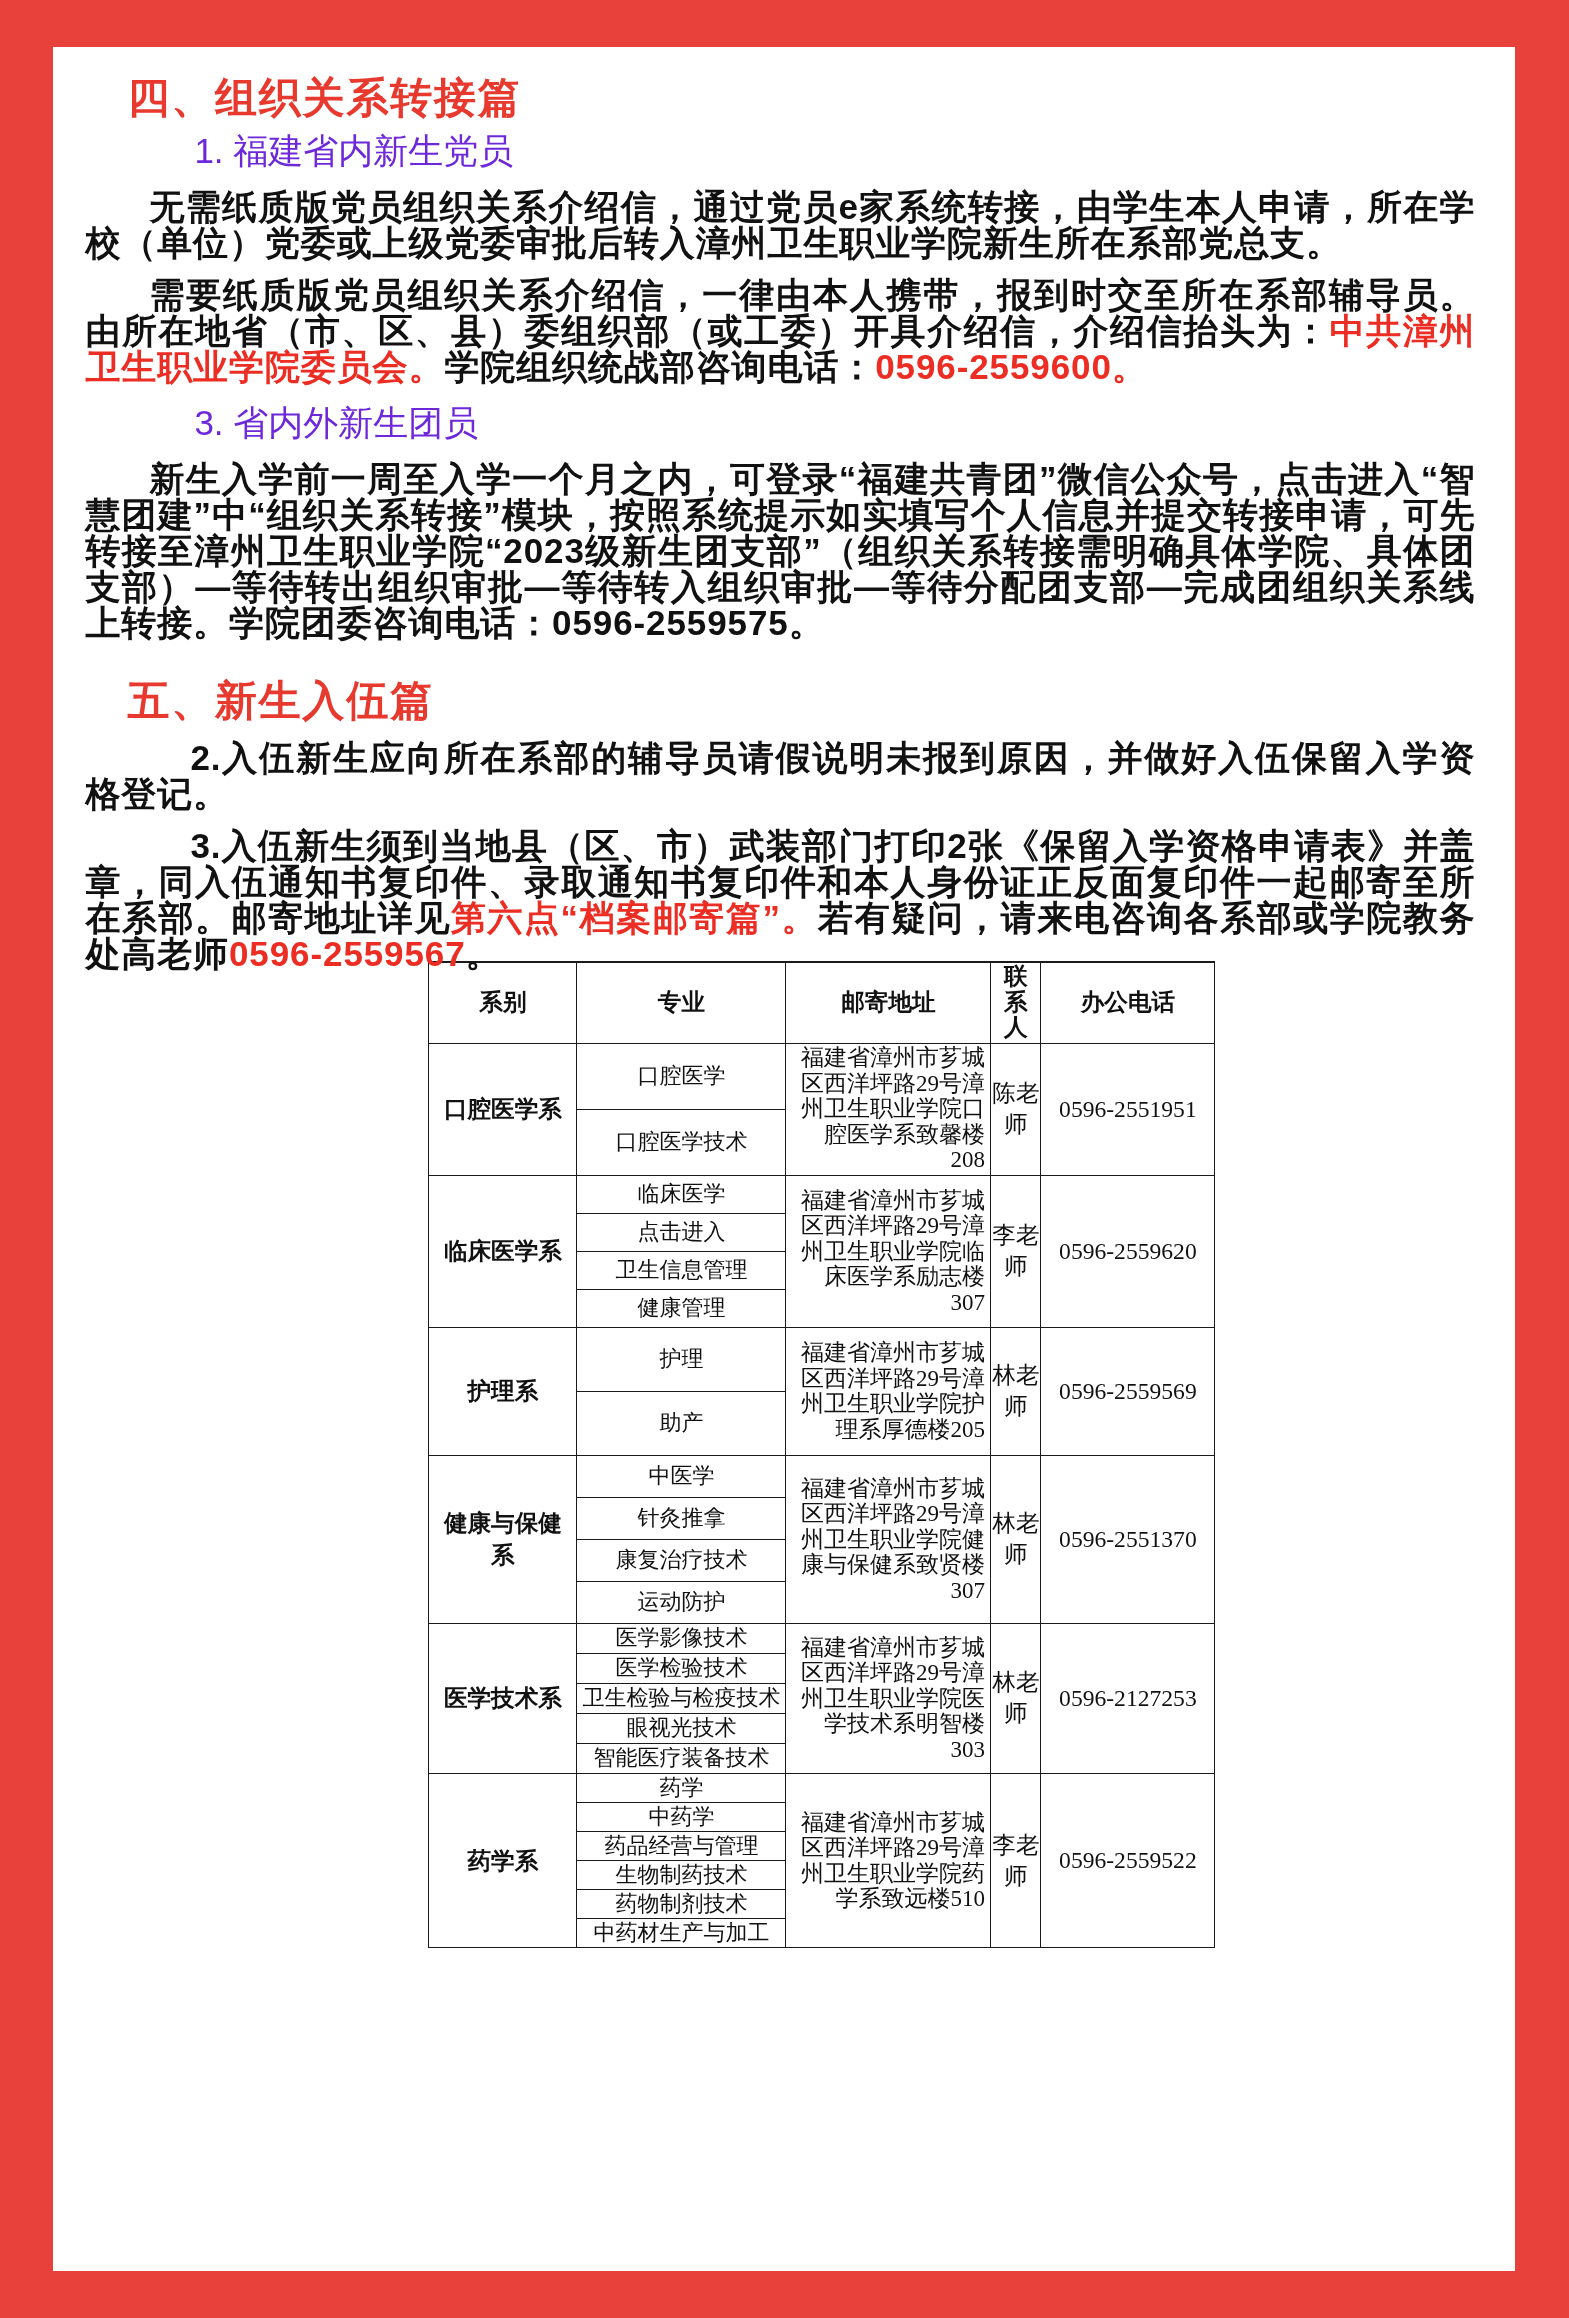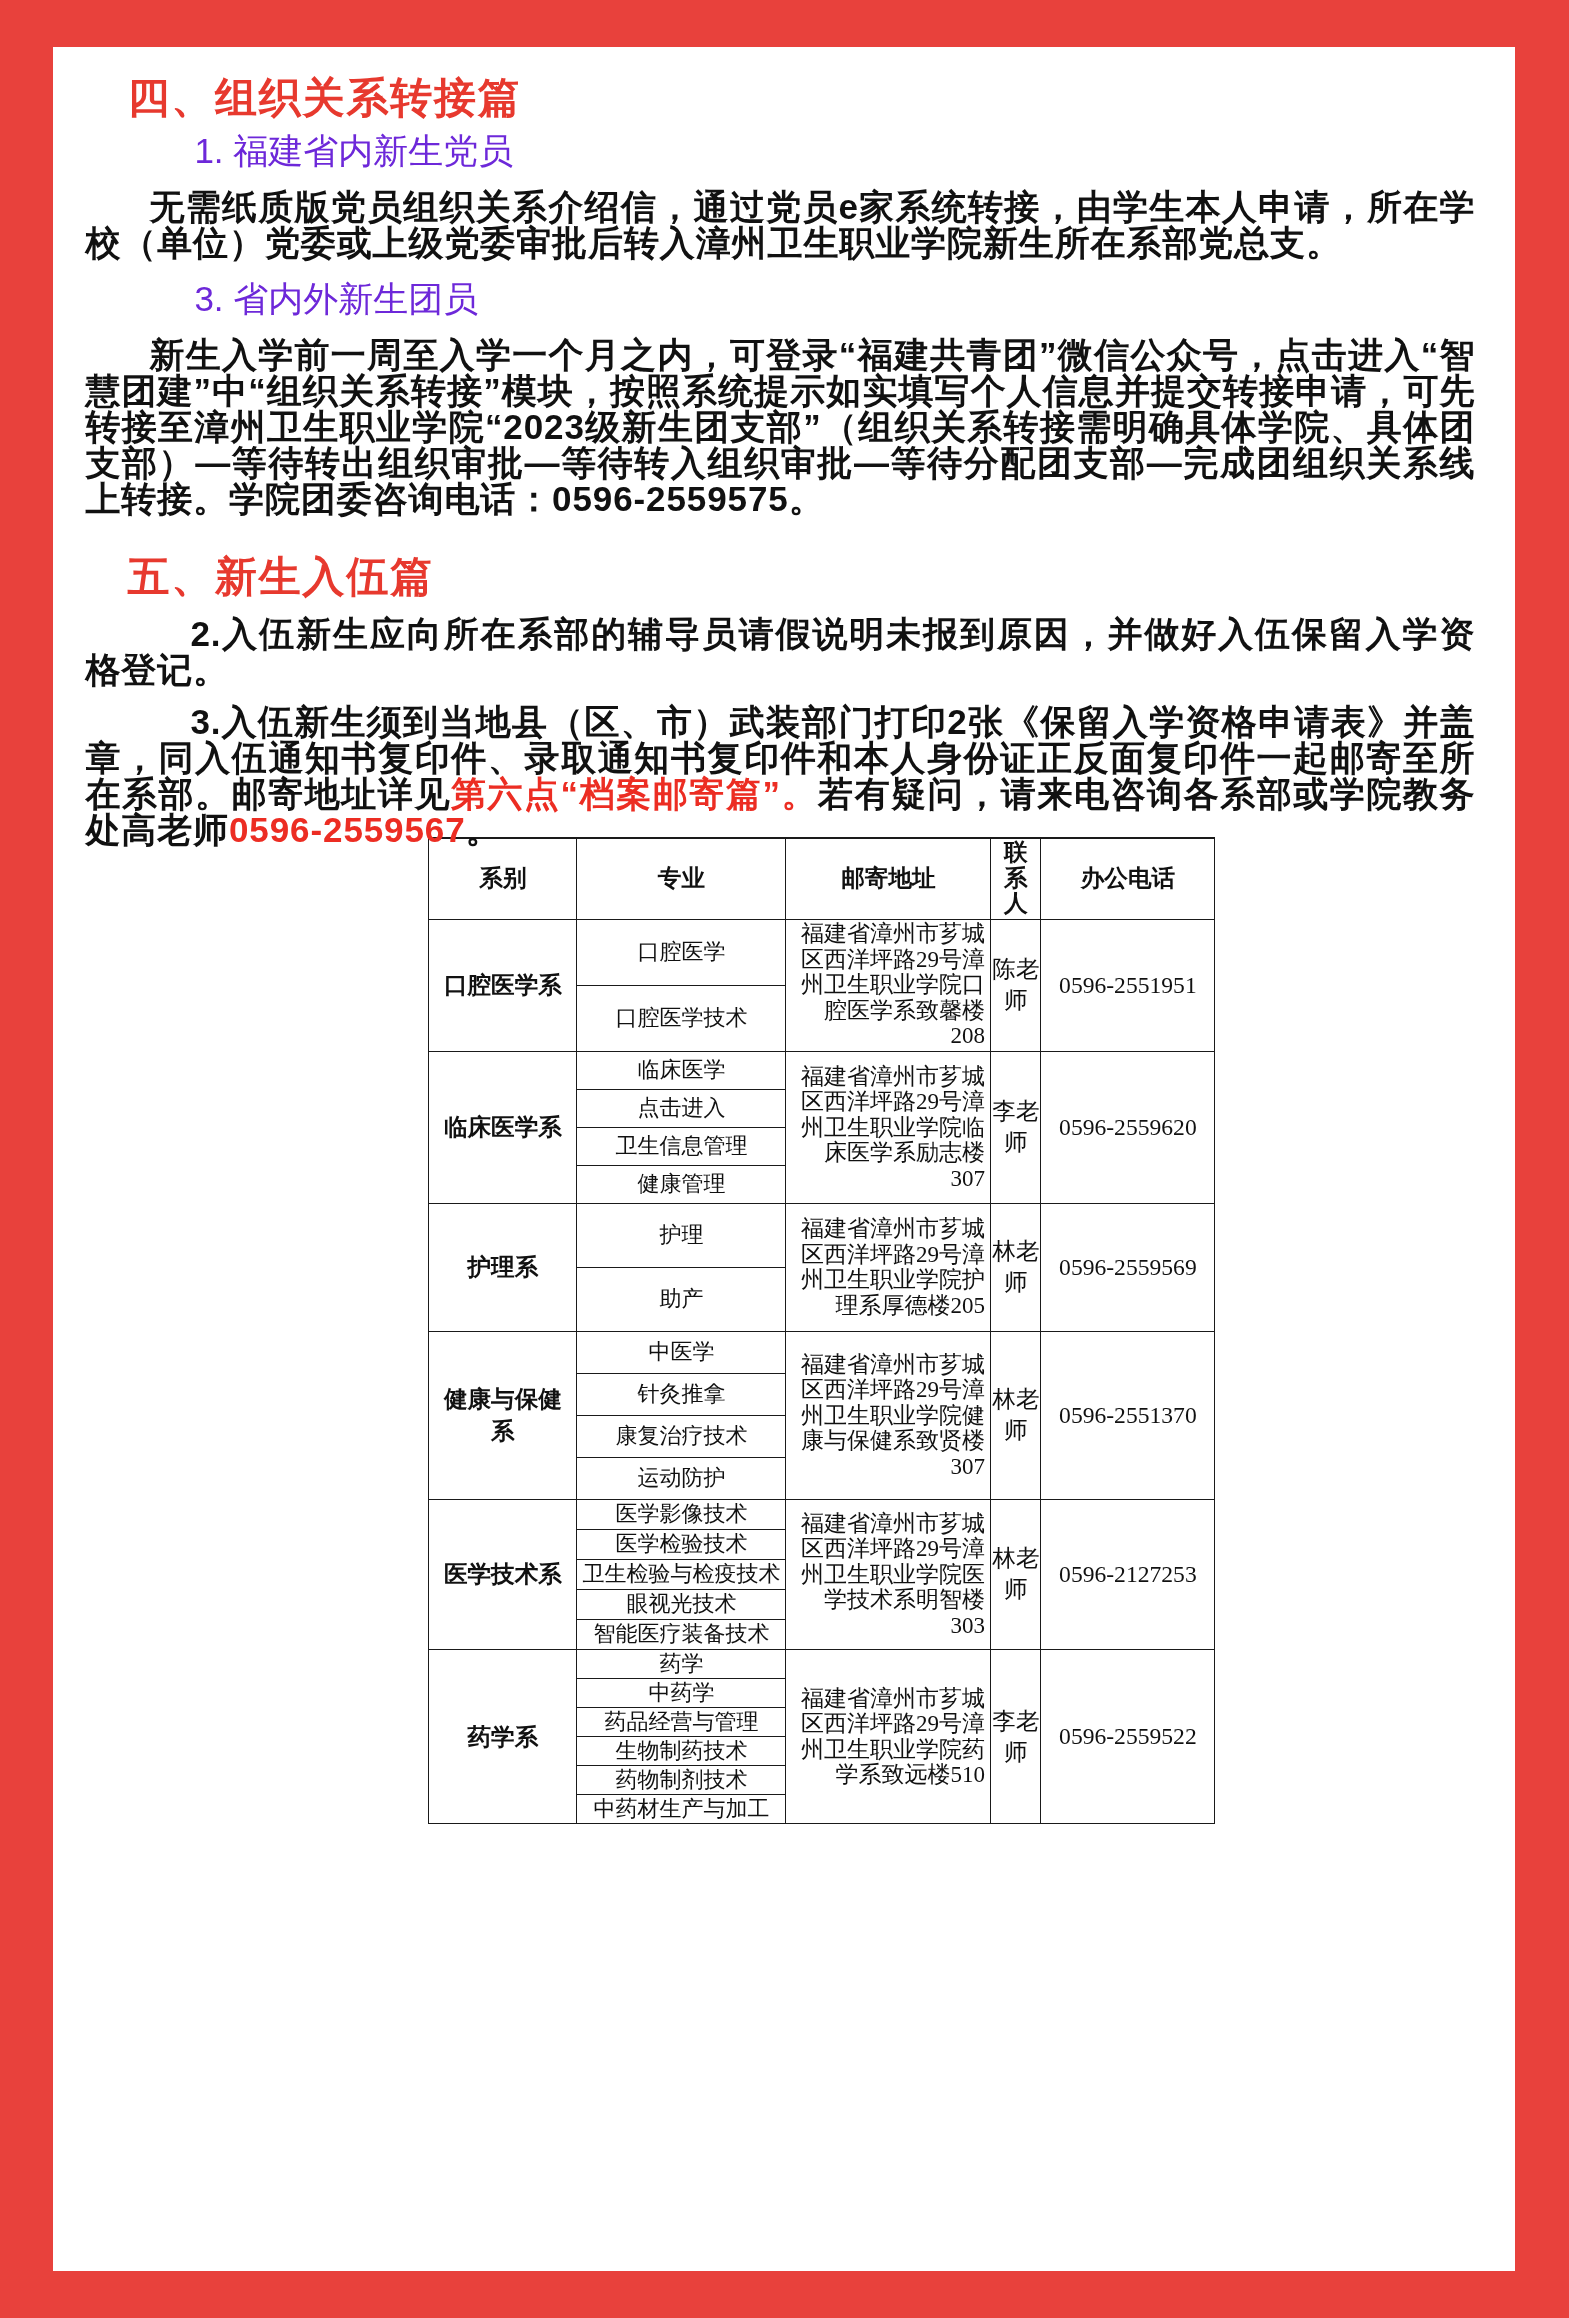--- a/index.html
+++ b/index.html
@@ -97,20 +97,21 @@
 <body>
 
 <div class="page">
   <div class="sheet">
 
     <div class="sec-title first">四、组织关系转接篇</div>
 
     <div class="sub-heading">1. 福建省内新生党员</div>
     <p class="body indent-s4"><span>无需纸质版党员组织关系介绍信，通过党员e家系统转接，由学生本人申请，所在学校（单位）党委或上级党委审批后转入漳州卫生职业学院新生所在系部党总支。</span></p>
 
+    <p class="body indent-s4"><span>需要纸质版党员组织关系介绍信，一律由本人携带，报到时交至所在系部辅导员。由所在地省（市、区、县）委组织部（或工委）开具介绍信，介绍信抬头为：</span><span class="red">中共漳州卫生职业学院委员会。</span><span>学院组织统战部咨询电话：</span><span class="red">0596-2559600。</span></p>
 
     <div class="sub-heading">3. 省内外新生团员</div>
     <p class="body indent-s4"><span>新生入学前一周至入学一个月之内，可登录“福建共青团”微信公众号，点击进入“智慧团建”中“组织关系转接”模块，按照系统提示如实填写个人信息并提交转接申请，可先转接至漳州卫生职业学院“2023级新生团支部”（组织关系转接需明确具体学院、具体团支部）—等待转出组织审批—等待转入组织审批—等待分配团支部—完成团组织关系线上转接。学院团委咨询电话：0596-2559575。</span></p>
 
     <div class="sec-title">五、新生入伍篇</div>
 
     <p class="body indent-s5"><span>2.入伍新生应向所在系部的辅导员请假说明未报到原因，并做好入伍保留入学资格登记。</span></p>
     <p class="body indent-s5"><span>3.入伍新生须到当地县（区、市）武装部门打印2张《保留入学资格申请表》并盖章，同入伍通知书复印件、录取通知书复印件和本人身份证正反面复印件一起邮寄至所在系部。邮寄地址详见</span><span class="red">第六点“档案邮寄篇”。</span><span>若有疑问，请来电咨询各系部或学院教务处高老师</span><span class="red">0596-2559567</span><span>。</span></p>
 
 

